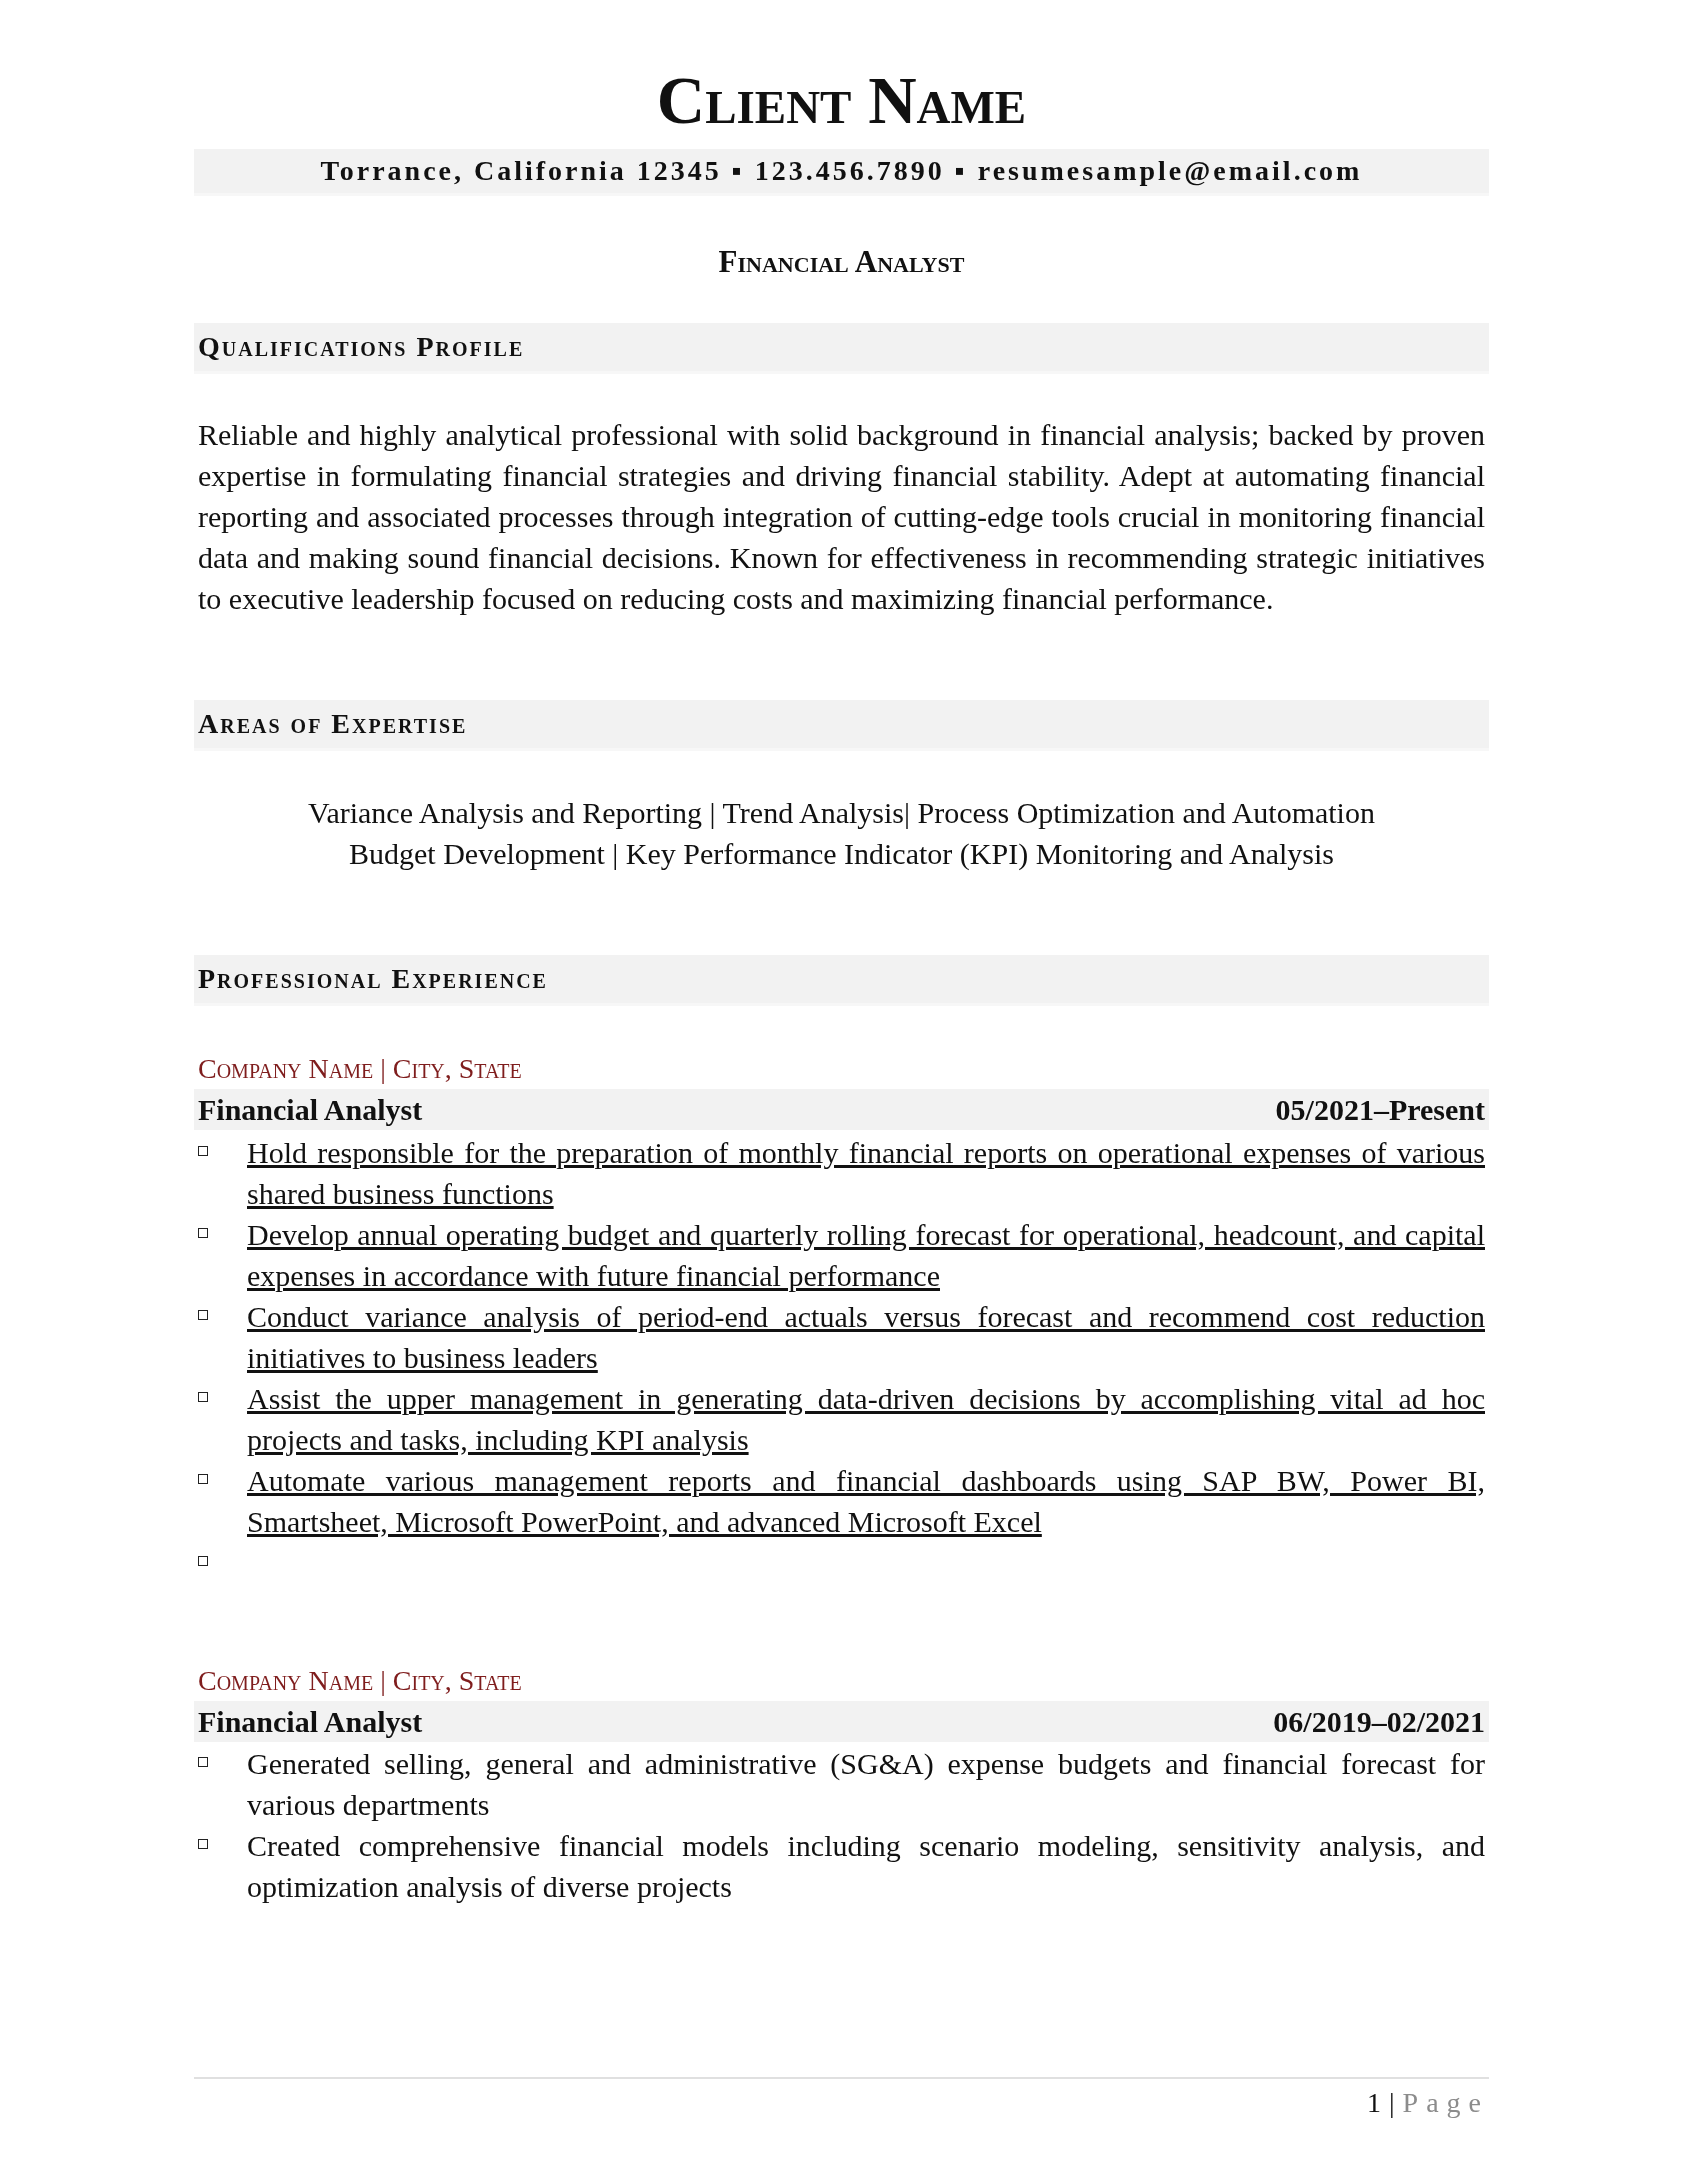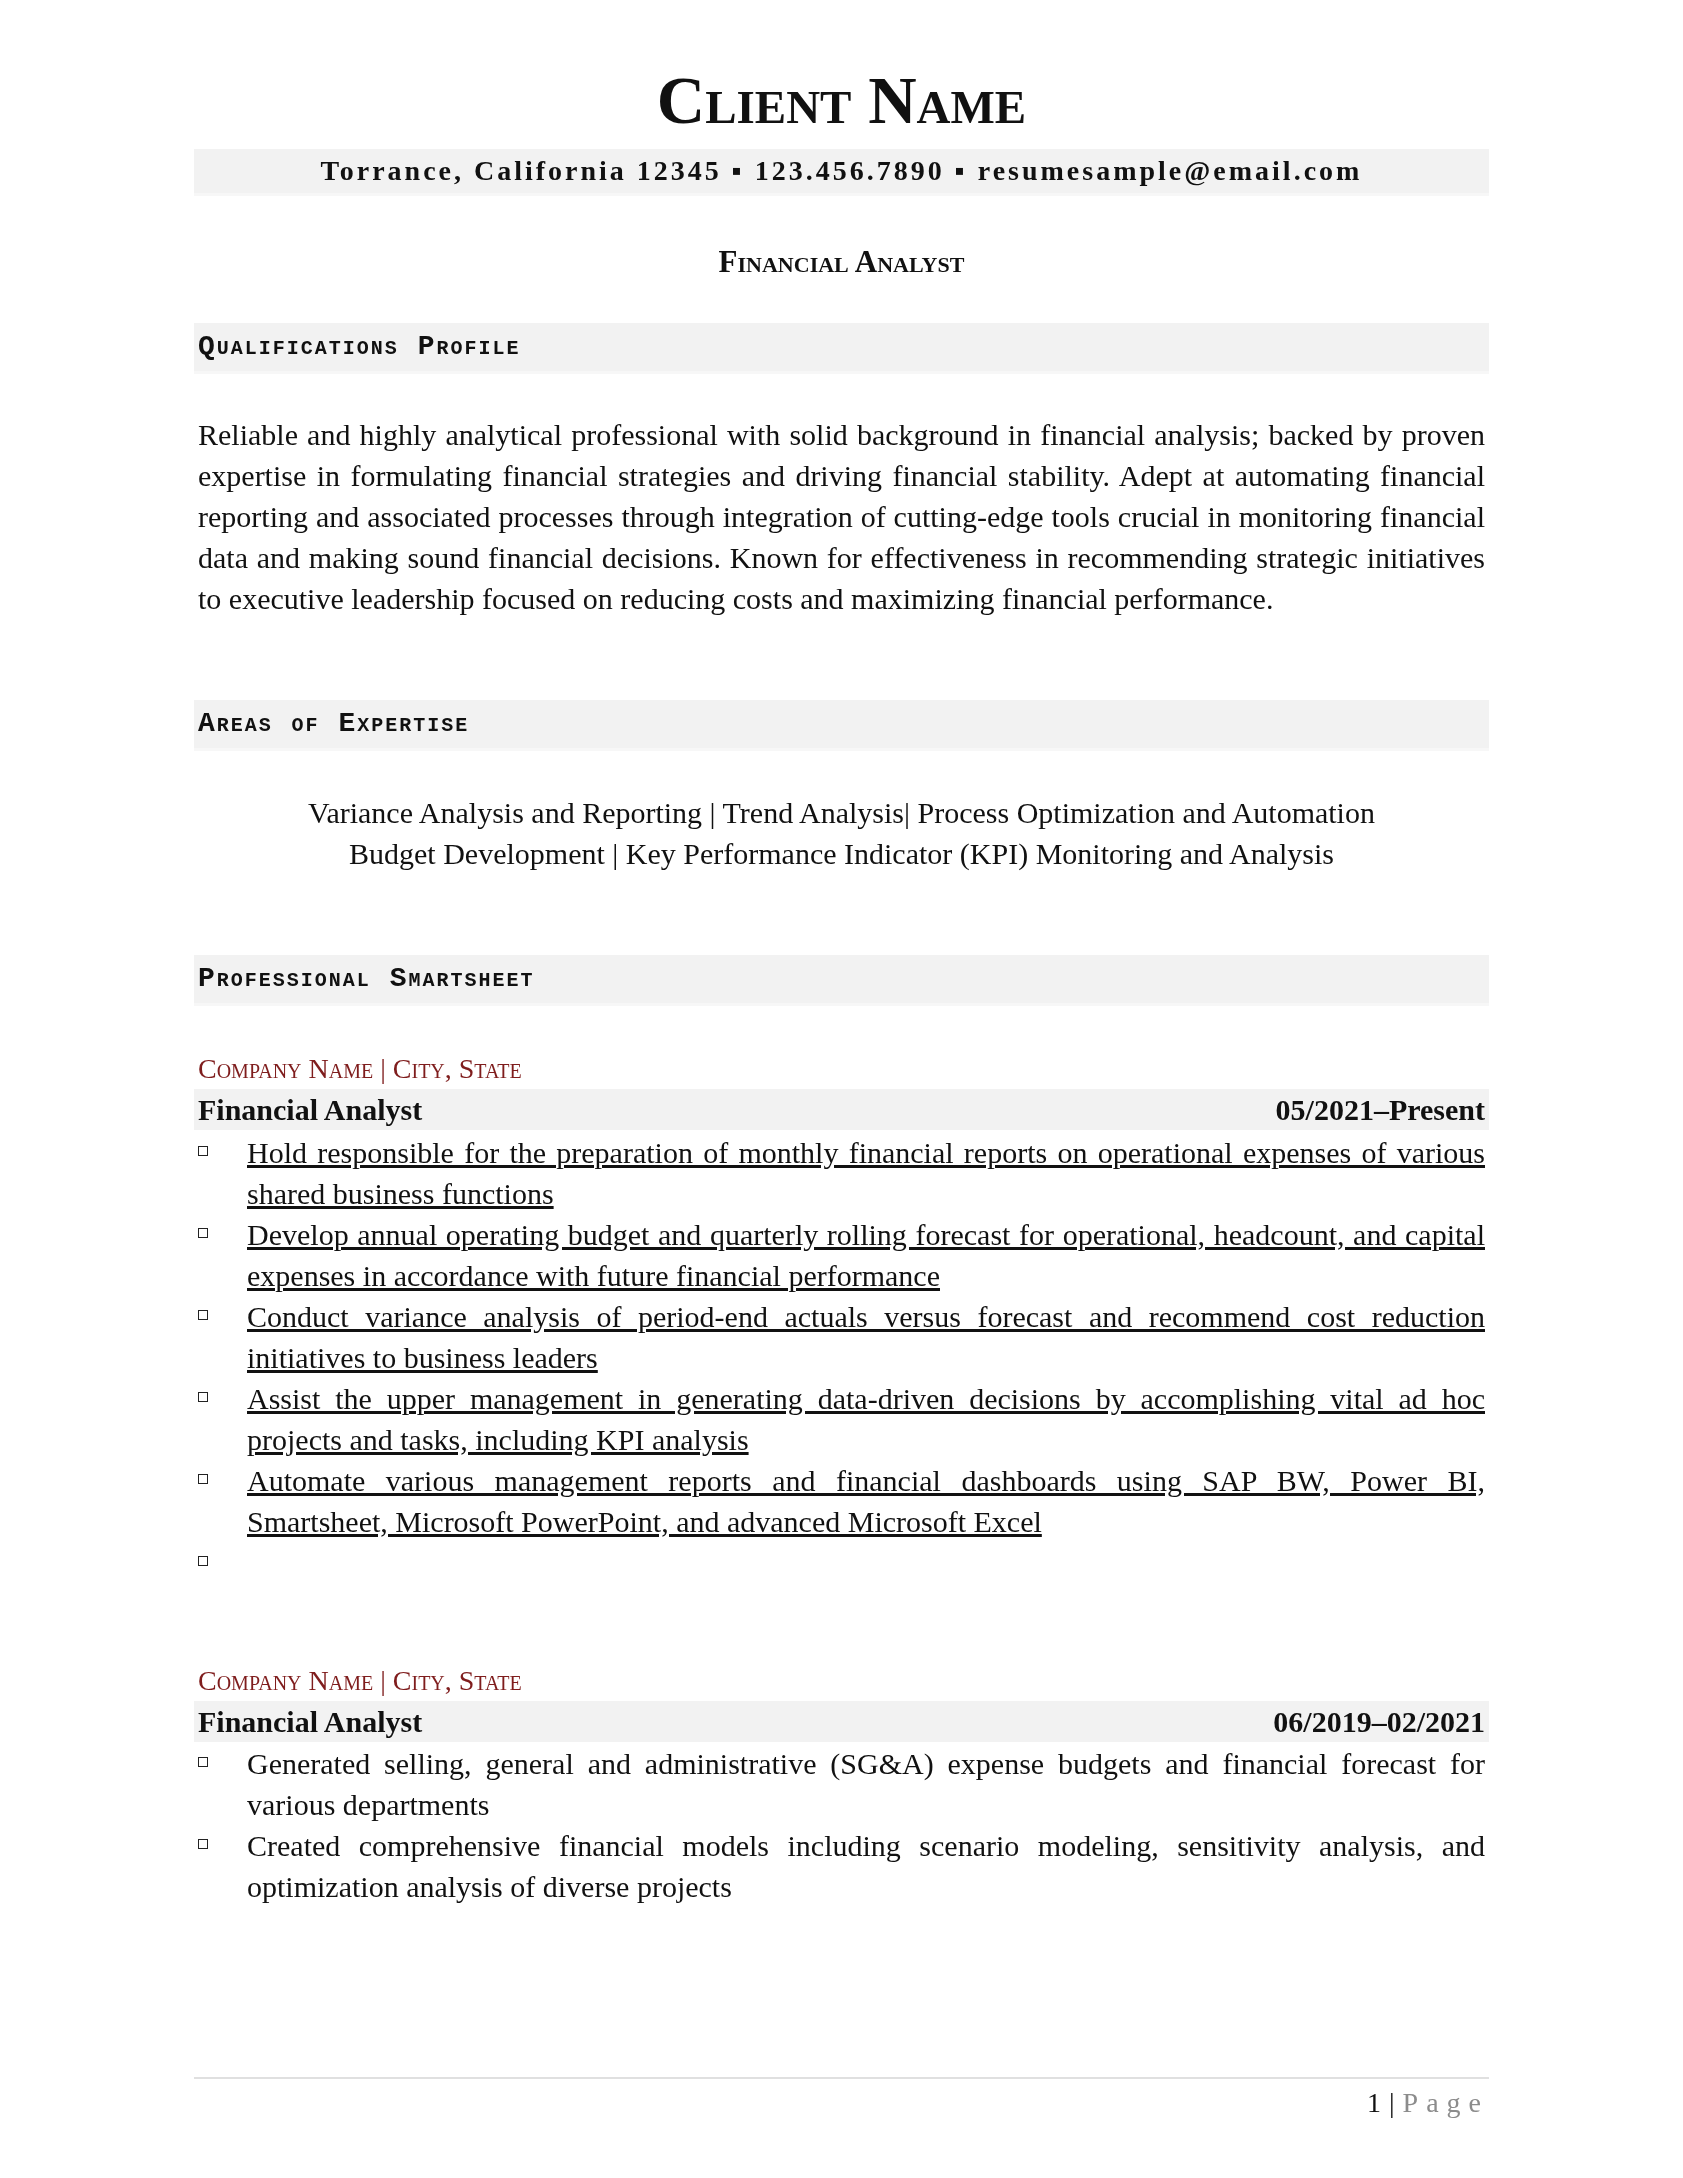--- a/index.html
+++ b/index.html
@@ -19,21 +19,20 @@
     text-align: center; font-size: 28px; font-weight: bold; letter-spacing: 3px;
     line-height: 44px;
   }
   .target-title {
     position: absolute; top: 242px; left: 0; width: 1295px; text-align: center;
     font-size: 31px; font-weight: bold; font-variant: small-caps; line-height: 40px;
   }
   .section-bar {
     position: absolute; left: 0; width: 1295px; height: 48px; background: #f2f2f2;
     border-bottom: 3px solid #f7f7f7;
-    font-family: Liberation Mono, monospace;
   }
   .section-bar span {
     position: absolute; left: 4px; top: 6px; font-size: 28px; font-weight: bold;
     font-variant: small-caps; letter-spacing: 2px; line-height: 36px;
   }
   .para {
     position: absolute; left: 4px; width: 1287px; text-align: justify;
     font-size: 30px; line-height: 41px;
   }
   .expertise {
@@ -95,21 +94,21 @@
 
   <div class="section-bar" style="top:700px;">
     <span>Areas of Expertise</span>
   </div>
   <div class="expertise" style="top:792px;">
     <div>Variance Analysis and Reporting | Trend Analysis| Process Optimization and Automation</div>
     <div>Budget Development | Key Performance Indicator (KPI) Monitoring and Analysis</div>
   </div>
 
   <div class="section-bar" style="top:955px;">
-    <span>Professional Smartsheet</span>
+    <span>Professional Experience</span>
   </div>
 
   <div class="company" style="top:1051px;">Company Name | City, State</div>
   <div class="job-bar" style="top:1089px;">
     <span class="job-title">Financial Analyst</span>
     <span class="job-dates">05/2021–Present</span>
   </div>
   <ul class="bullets" style="top:1132px;text-decoration:underline;">
     <li><span class="bullet-icon"></span><span>Hold responsible for the preparation of monthly financial reports on operational expenses of various shared business functions</span></li>
     <li><span class="bullet-icon"></span><span>Develop annual operating budget and quarterly rolling forecast for operational, headcount, and capital expenses in accordance with future financial performance</span></li>

